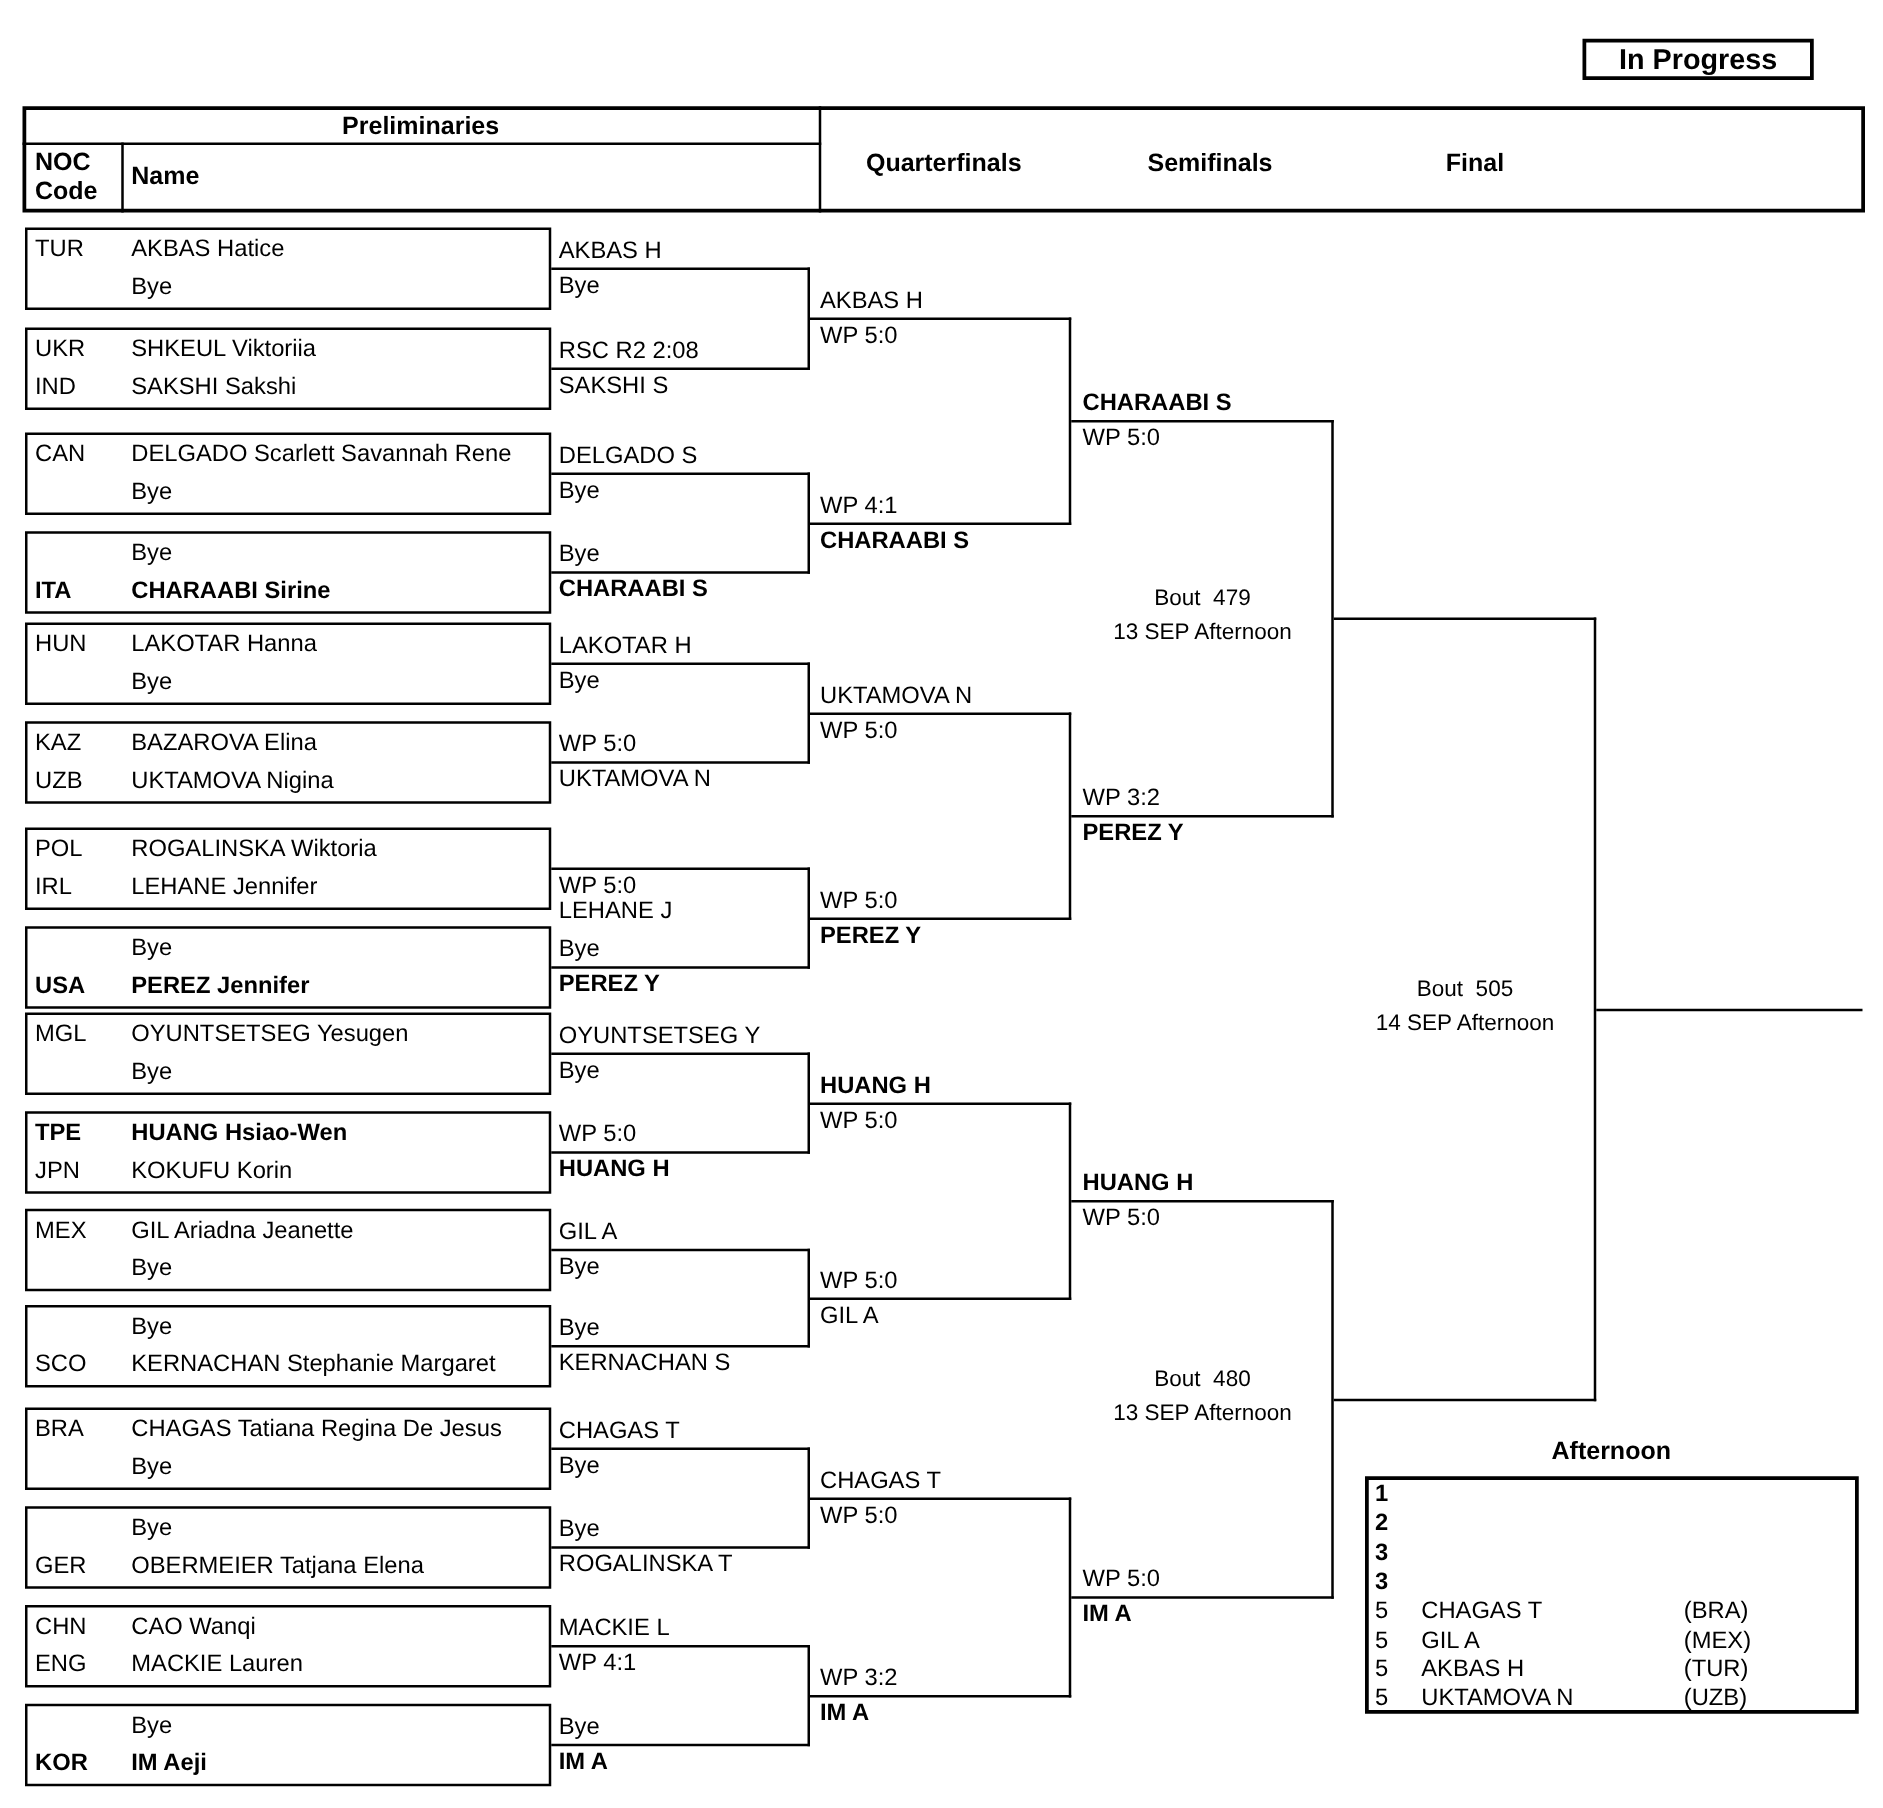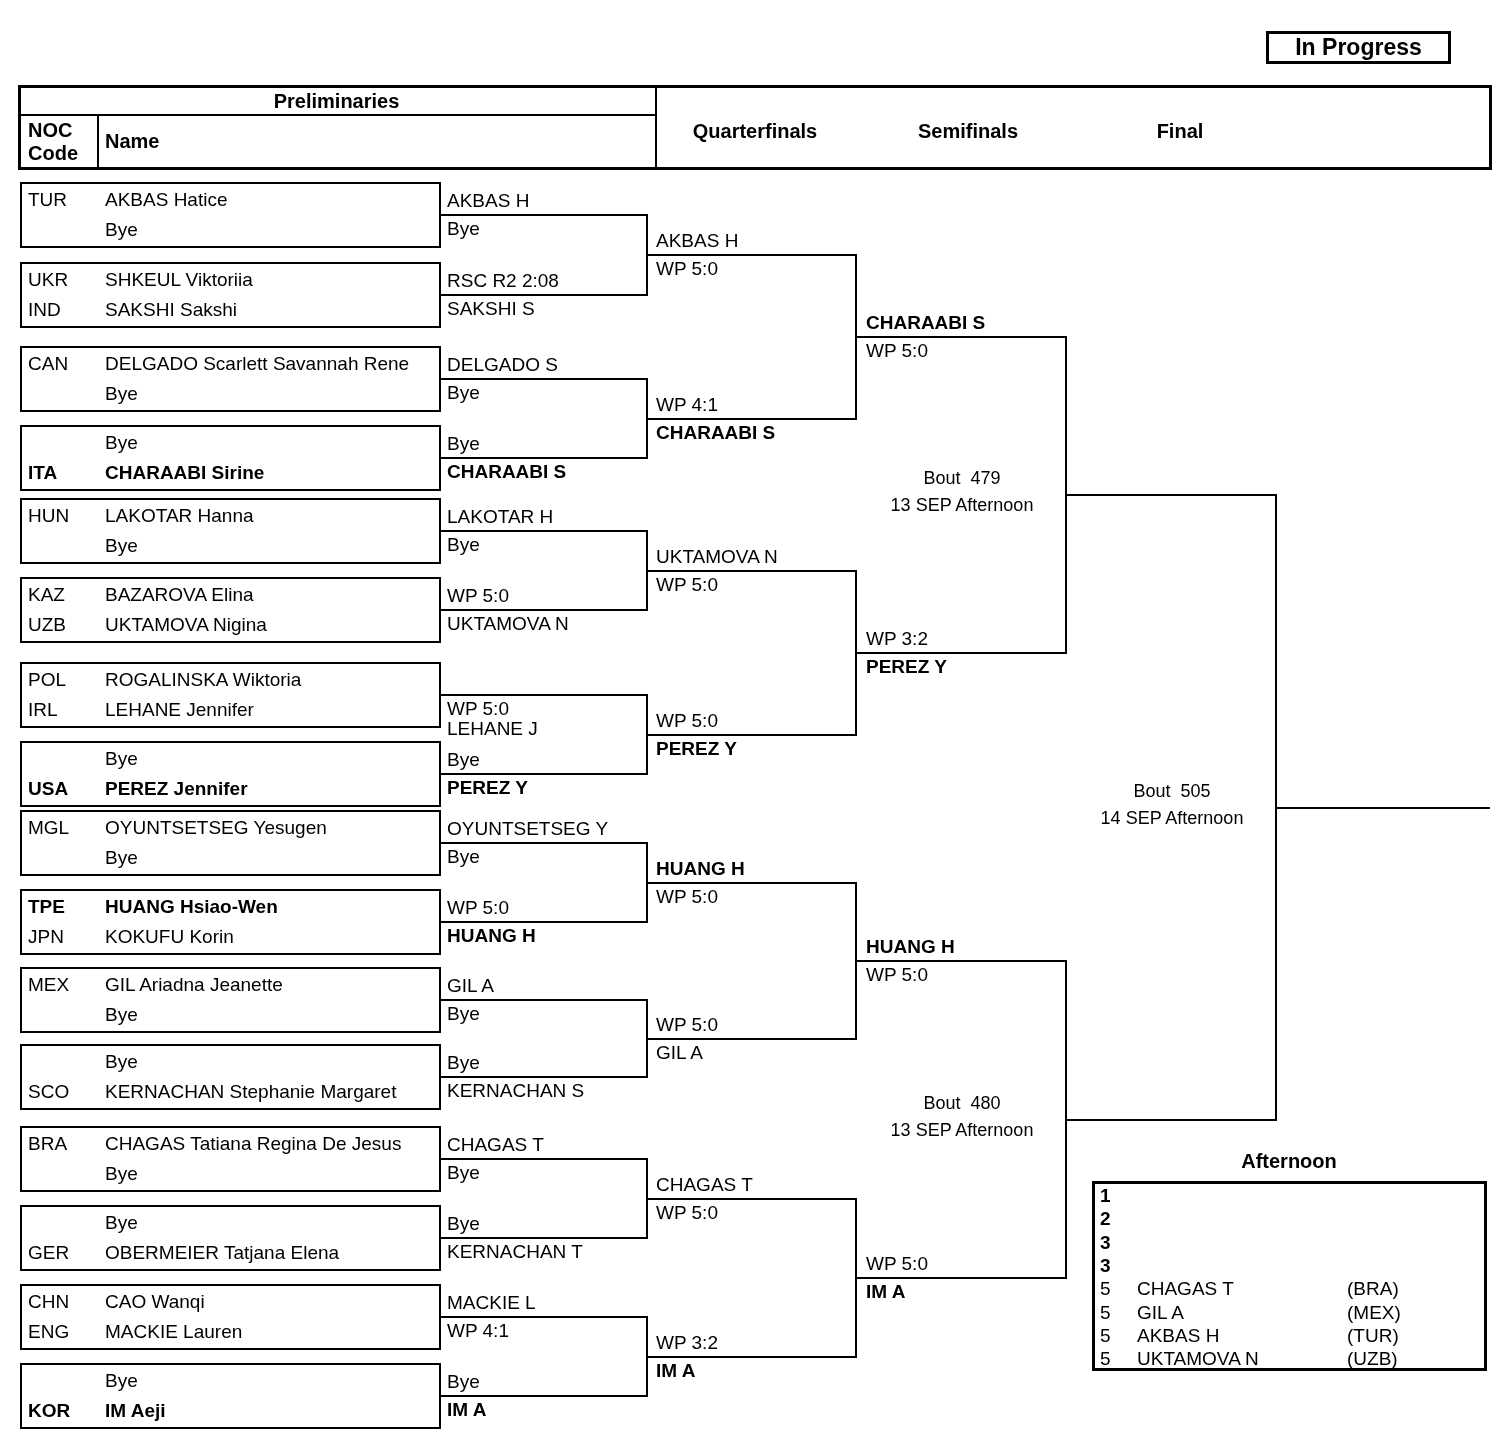--- a/index.html
+++ b/index.html
@@ -135,21 +135,21 @@
     <div class="t" style="left: 105px; top: 1164px;">Bye</div>
     <div class="line" style="left: 441px; top: 1158px; width: 207px; height: 2px;"></div>
     <div class="t" style="left: 447px; top: 1135px;">CHAGAS T</div>
     <div class="t" style="left: 447px; top: 1163px;">Bye</div>
     <div class="rect" style="left: 20px; top: 1205px; width: 421px; height: 66px;"></div>
     <div class="t" style="left: 105px; top: 1213px;">Bye</div>
     <div class="t" style="left: 28px; top: 1243px;">GER</div>
     <div class="t" style="left: 105px; top: 1243px; text-align: center;">OBERMEIER Tatjana Elena</div>
     <div class="line" style="left: 441px; top: 1237px; width: 207px; height: 2px;"></div>
     <div class="t" style="left: 447px; top: 1214px;">Bye</div>
-    <div class="t" style="left: 447px; top: 1242px;">KERNACHAN T</div>
+    <div class="t" style="left: 447px; top: 1242px;">ROGALINSKA T</div>
     <div class="rect" style="left: 20px; top: 1284px; width: 421px; height: 66px;"></div>
     <div class="t" style="left: 28px; top: 1292px;">CHN</div>
     <div class="t" style="left: 105px; top: 1292px;">CAO Wanqi</div>
     <div class="t" style="left: 28px; top: 1322px;">ENG</div>
     <div class="t" style="left: 105px; top: 1322px;">MACKIE Lauren</div>
     <div class="line" style="left: 441px; top: 1316px; width: 207px; height: 2px;"></div>
     <div class="t" style="left: 447px; top: 1293px;">MACKIE L</div>
     <div class="t" style="left: 447px; top: 1321px;">WP 4:1</div>
     <div class="rect" style="left: 20px; top: 1363px; width: 421px; height: 66px;"></div>
     <div class="t" style="left: 105px; top: 1371px;">Bye</div>

